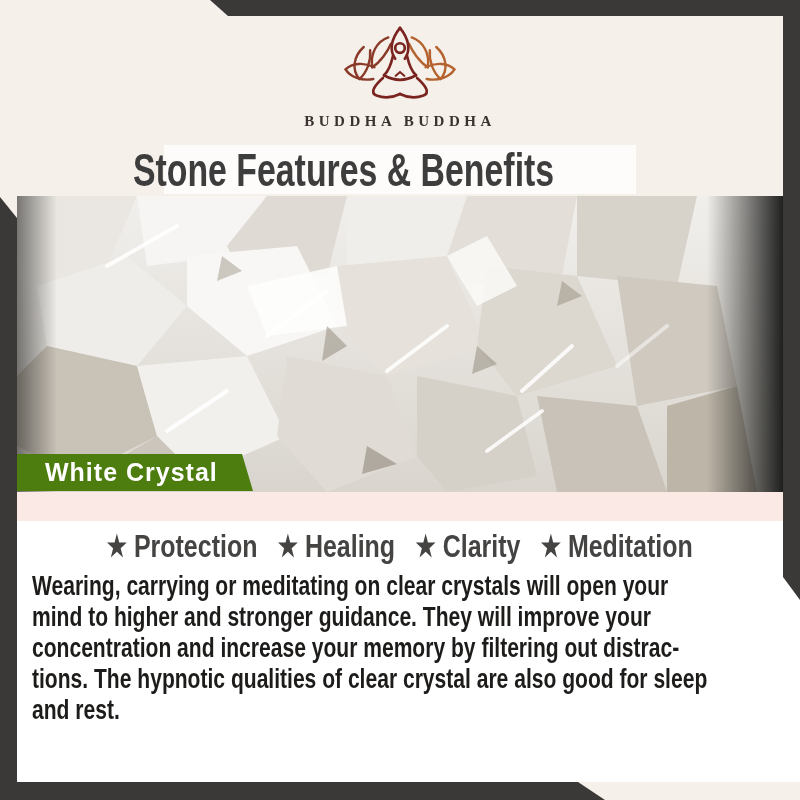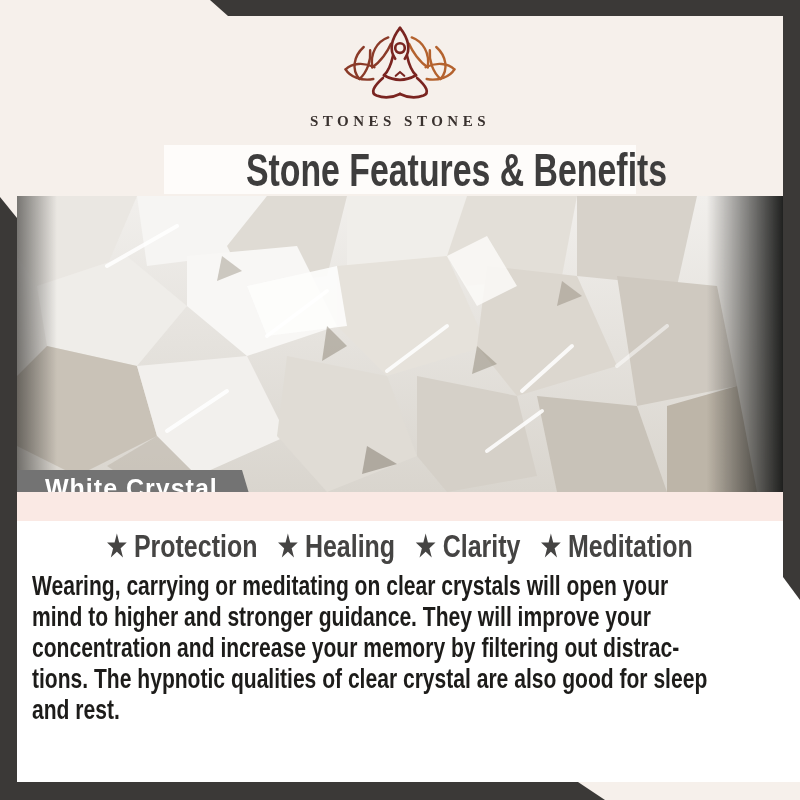--- a/index.html
+++ b/index.html
@@ -18,30 +18,30 @@
   .bar-bottom{bottom:0;left:0;width:610px;height:18px;
     clip-path:polygon(0 0,578px 0,605px 18px,0 18px);}
   
   .logo{position:absolute;top:20px;left:50%;transform:translateX(-50%);
     width:128px;height:86px;}
   .brand-name{position:absolute;top:113px;left:0;width:100%;text-align:center;
     font-family:"Liberation Serif",serif;font-weight:600;font-size:15px;
     letter-spacing:4.5px;color:#3a322f;}
   
   .title-banner{position:absolute;top:145px;left:164px;width:472px;height:49px;
-    background:#fefcfa;display:flex;align-items:center;justify-content:flex-start;}
+    background:#fefcfa;display:flex;align-items:center;justify-content:flex-end;}
   .title-text{display:inline-block;white-space:nowrap;font-weight:700;
     font-size:47px;color:#3e3d3d;transform:scaleX(.72);transform-origin:center;}
   
   .photo{position:absolute;top:196px;left:17px;width:766px;height:296px;}
   .photo svg{display:block;width:100%;height:100%;}
   
   .caption{position:absolute;top:454px;left:17px;width:236px;height:37px;
-    background:#737373;clip-path:polygon(0 0,225px 0,236px 37px,0 37px);
-    display:flex;align-items:center;box-sizing:border-box;padding-left:28px;margin-top:16px;}
+    background:#4d7c0f;clip-path:polygon(0 0,225px 0,236px 37px,0 37px);
+    display:flex;align-items:center;box-sizing:border-box;padding-left:28px;}
   .caption span{color:#ffffff;font-size:25px;font-weight:700;letter-spacing:1px;}
   
   .pink-strip{position:absolute;top:492px;left:17px;width:766px;height:29px;
     background:#fae9e4;}
   .panel{position:absolute;top:521px;left:17px;width:783px;height:261px;
     background:#ffffff;}
   .benefits{position:absolute;top:524px;left:17px;width:766px;height:44px;
     display:flex;align-items:center;justify-content:center;}
   .benefits-inner{display:flex;align-items:center;gap:26px;white-space:nowrap;
     transform:scaleX(.78);transform-origin:center;}
@@ -84,21 +84,21 @@
         <circle cx="120" cy="52" r="9"></circle>
         <path d="M107,66 C103,84 99,95 90,103"></path>
         <path d="M133,66 C137,84 141,95 150,103"></path>
         <path d="M90,103 Q120,120 150,103"></path>
         <path d="M112,104 L120,97 L128,104" stroke-width="4"></path>
         <path d="M88,108 C70,124 64,136 76,141 C94,148 112,142 120,138"></path>
         <path d="M152,108 C170,124 176,136 164,141 C146,148 128,142 120,138"></path>
       </g>
     </g>
   </svg>
-  <div class="brand-name">STONES STONES</div>
+  <div class="brand-name">BUDDHA BUDDHA</div>
 
   <div class="title-banner">
     <span class="title-text">Stone Features &amp; Benefits</span>
   </div>
 
   <div class="photo">
     <svg viewBox="0 0 766 296" preserveAspectRatio="none">
       <defs>
         <linearGradient id="bgG" x1="0" y1="0" x2="0" y2="1">
           <stop offset="0" stop-color="#f1efec"></stop>

